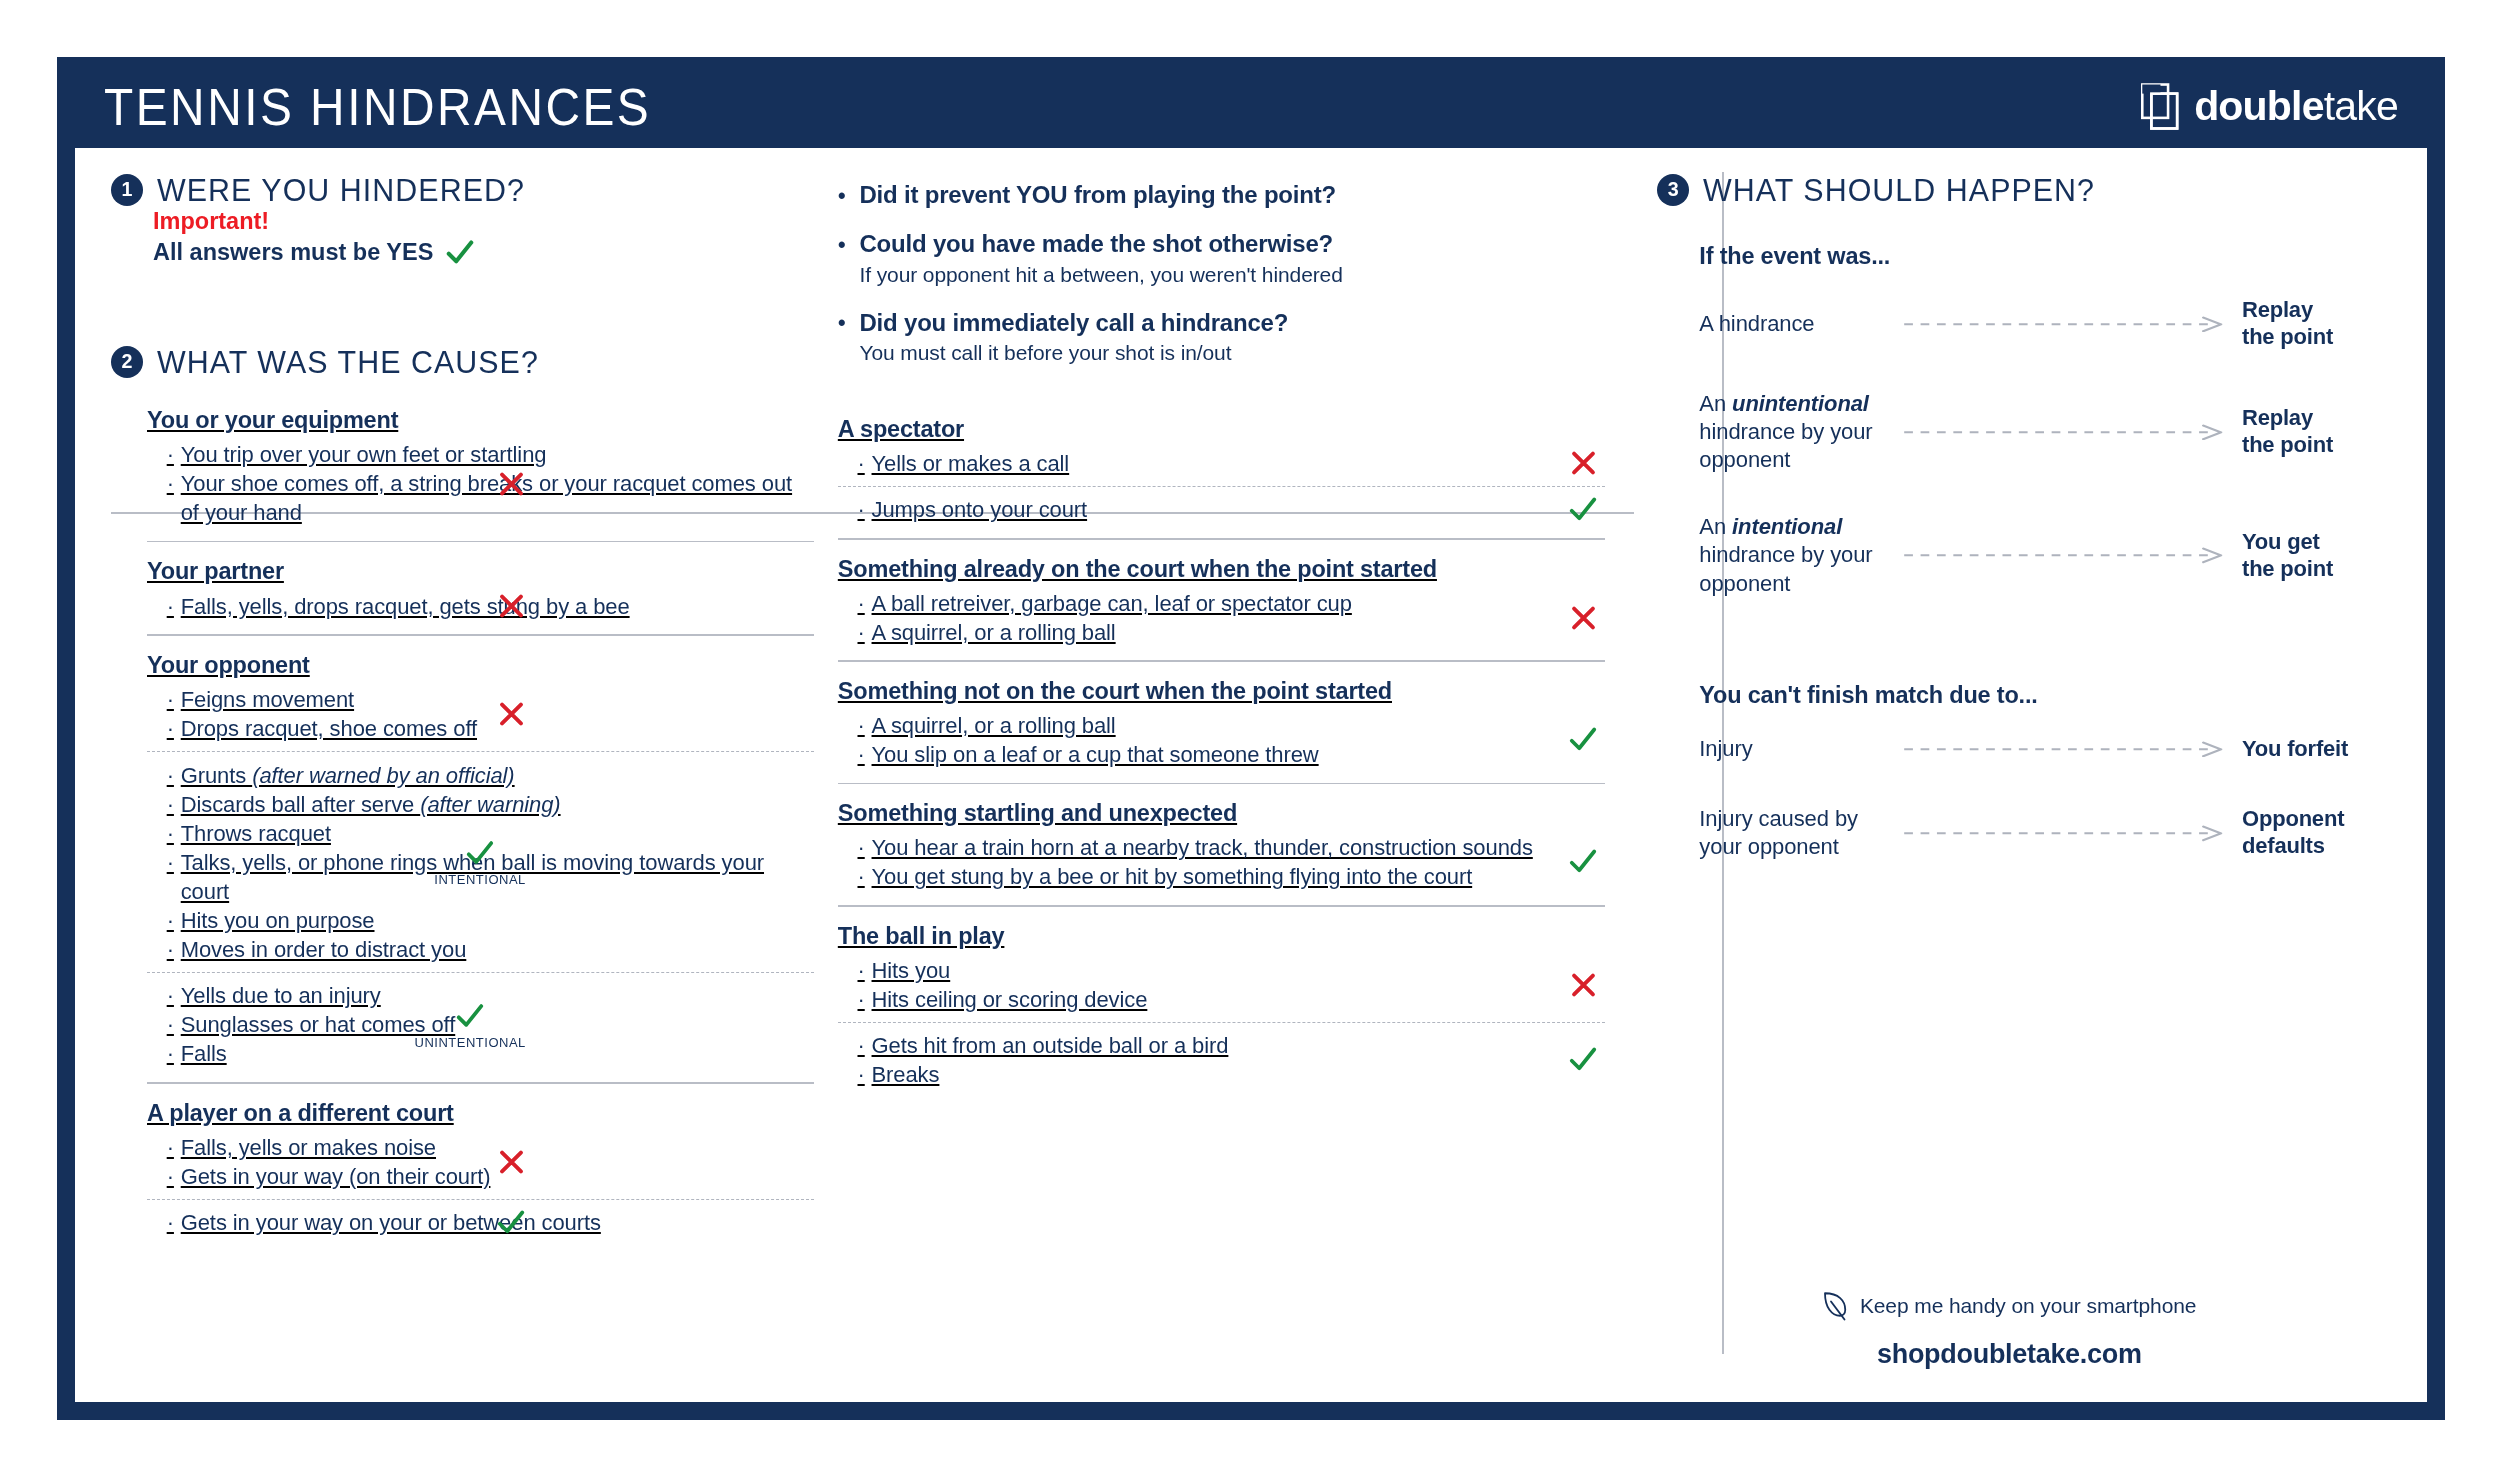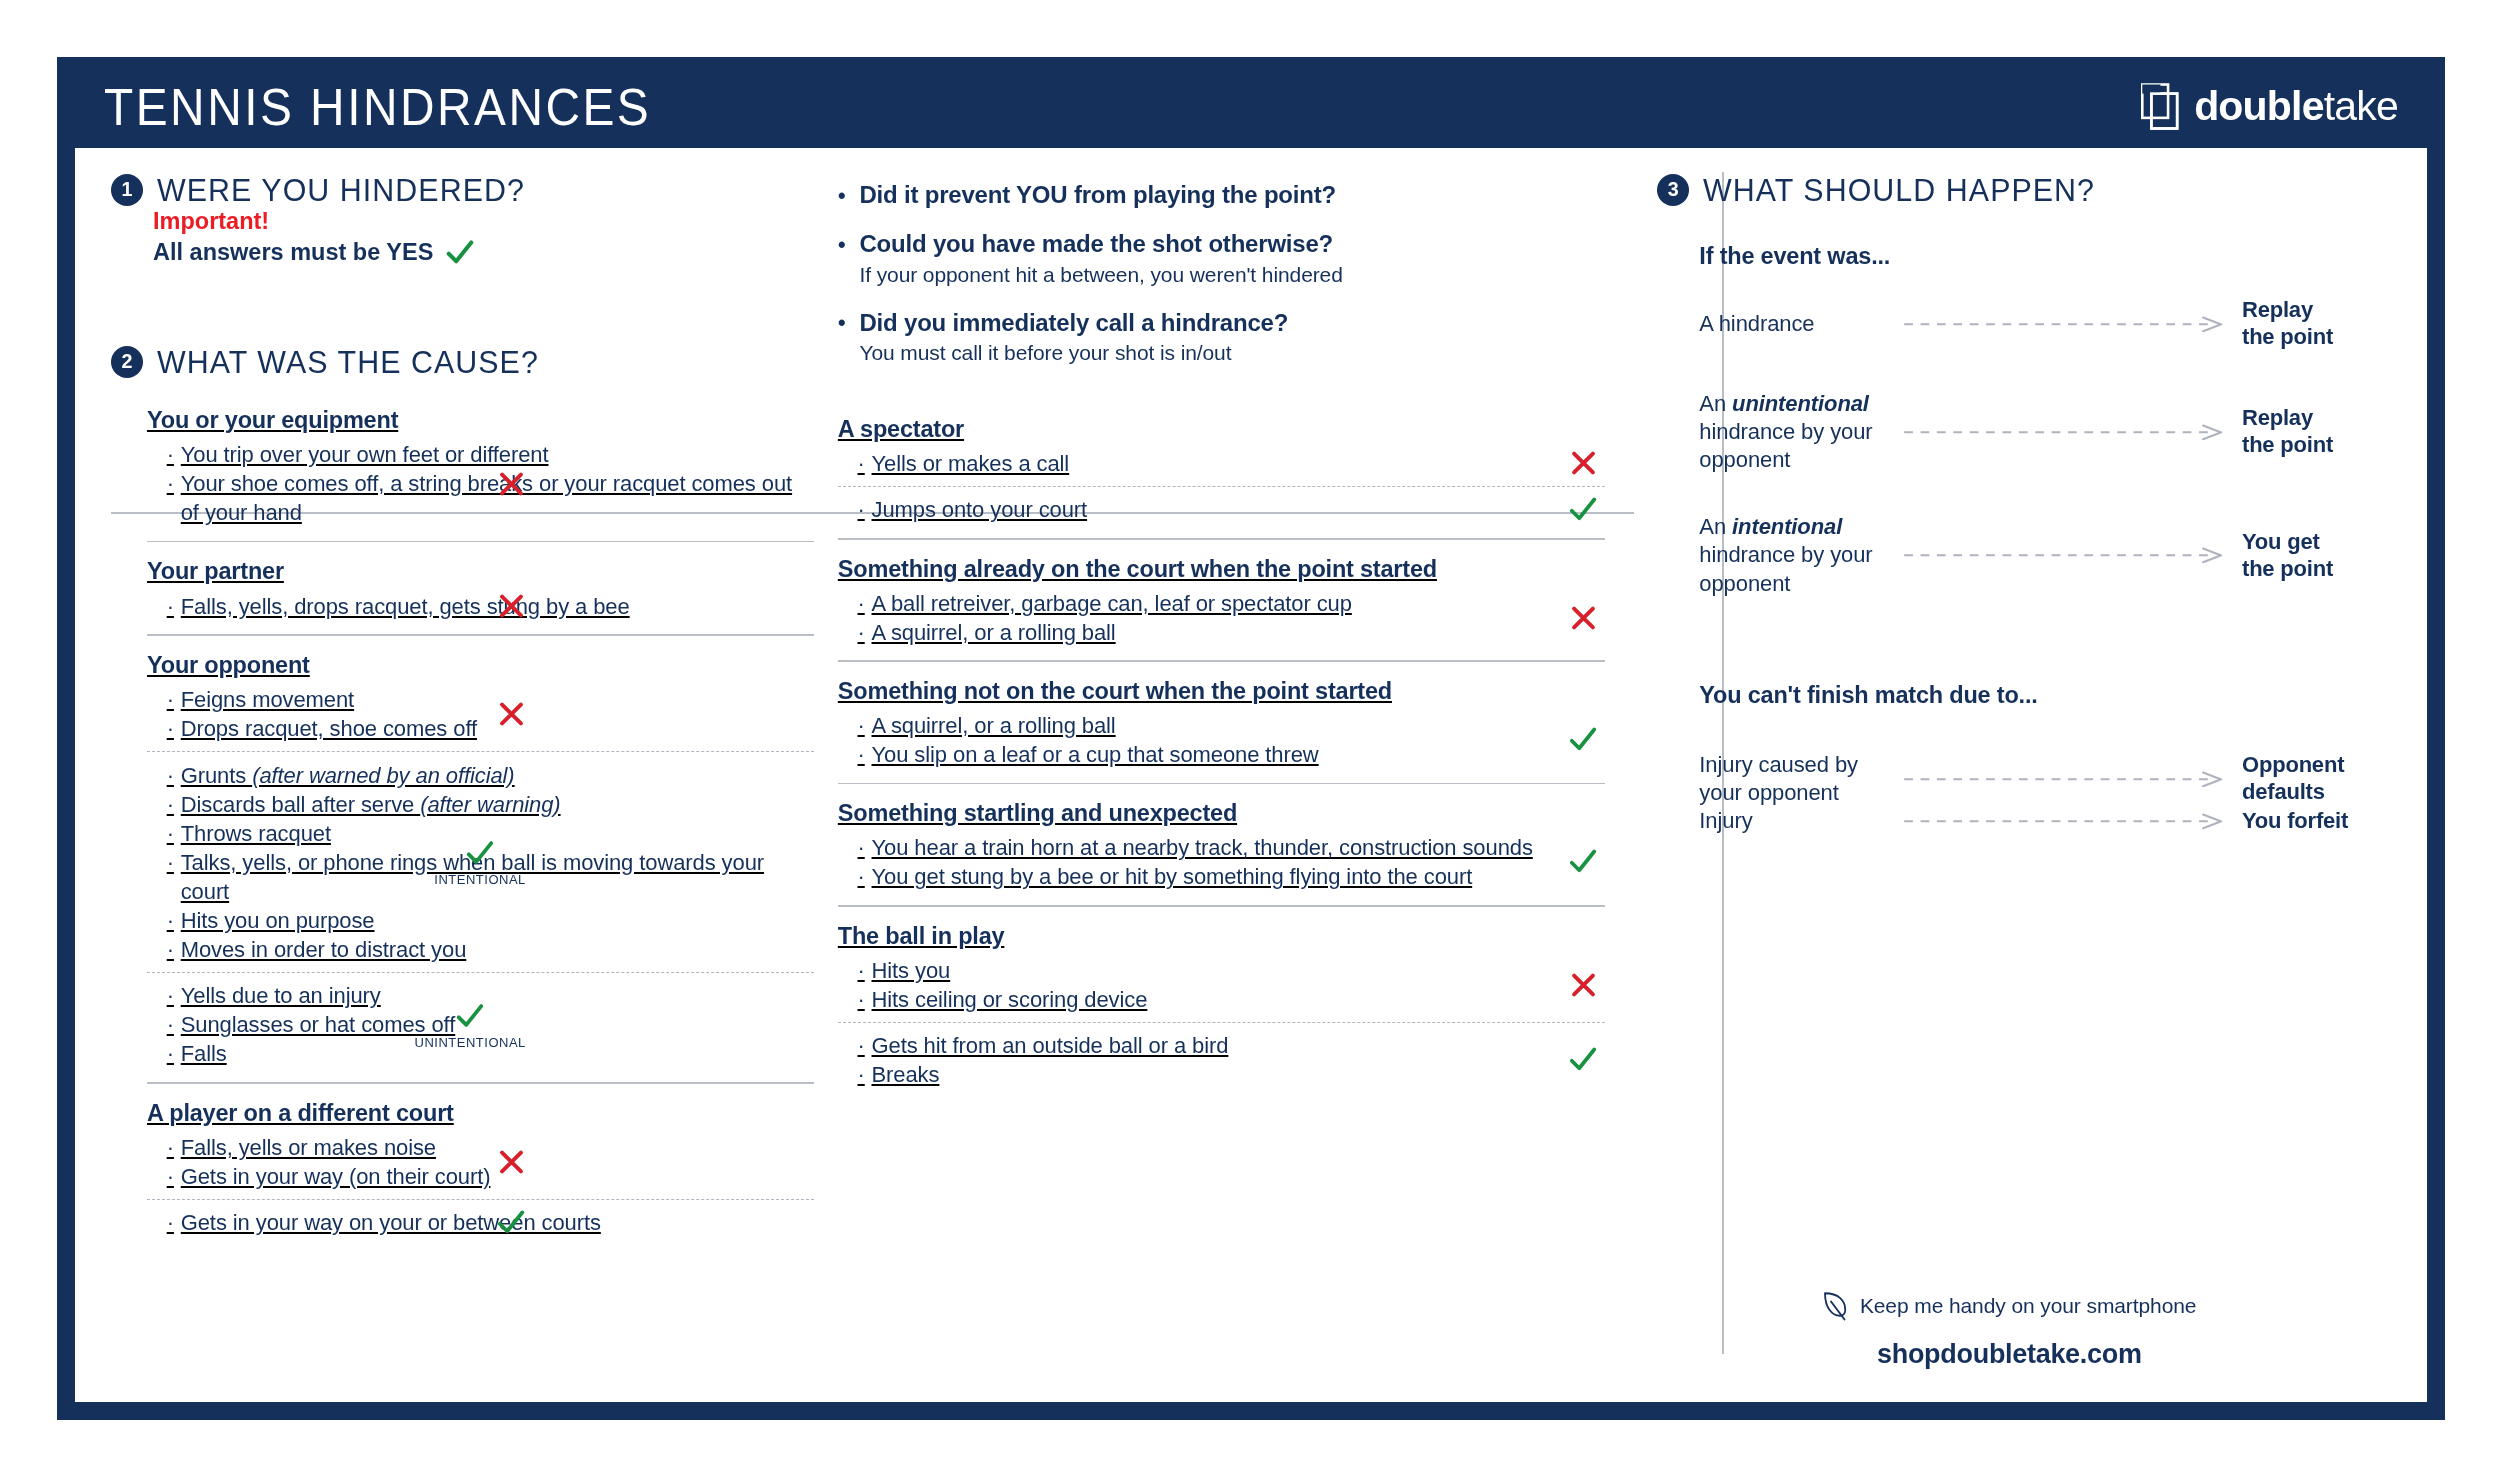--- a/index.html
+++ b/index.html
@@ -325,21 +325,21 @@
           <div class="sec-title">WHAT WAS THE CAUSE?</div>
         </div>
 
         <div id="left-groups" style="margin-top:28px; padding-left:36px;">
             <div class="group">
               <div class="group-title">You or your equipment</div>
               <div class="subgroup">
                 <div class="bullets">
                   <div class="bullet">
                     <span class="bd">·</span>
-                    <span>You trip over your own feet or different</span>
+                    <span>You trip over your own feet or startling</span>
                   </div>
                   <div class="bullet">
                     <span class="bd">·</span>
                     <span>Your shoe comes off, a string breaks or your racquet comes out of your hand</span>
                   </div>
                 </div>
                 <div class="mark" style="right: 288px; top: 50%; transform: translateY(-50%);">
                   <svg width="29" height="29" viewBox="0 0 40 40">
                     <path d="M7 7 L33 33 M33 7 L7 33" fill="none" stroke="#d8202a" stroke-width="5.4" stroke-linecap="round"></path>
                   </svg>
@@ -675,39 +675,39 @@
                     <line x1="2" y1="11" x2="282" y2="11" stroke="#aeb3bd" stroke-width="2.6" stroke-dasharray="8 7"></line>
                     <path d="M276 2 L292 11 L276 20" fill="none" stroke="#aeb3bd" stroke-width="2.6" stroke-linecap="round" stroke-linejoin="round"></path>
                   </svg>
                 </div>
                 <div class="flow-to">You get<br>the point</div>
               </div>
             </div>
 
           <div class="s3-sub" style="margin-top:83px;">You can't finish match due to...</div>
           <div id="flows2" style="margin-top:26px;">
+              <div class="flow">
+                <div class="flow-from">Injury</div>
+                <div class="flow-arrow">
+                  <svg viewBox="0 0 300 22" preserveAspectRatio="none">
+                    <line x1="2" y1="11" x2="282" y2="11" stroke="#aeb3bd" stroke-width="2.6" stroke-dasharray="8 7"></line>
+                    <path d="M276 2 L292 11 L276 20" fill="none" stroke="#aeb3bd" stroke-width="2.6" stroke-linecap="round" stroke-linejoin="round"></path>
+                  </svg>
+                </div>
+                <div class="flow-to">You forfeit</div>
+              </div>
               <div class="flow" style="margin-top: 42px;">
                 <div class="flow-from">Injury caused by your opponent</div>
                 <div class="flow-arrow">
                   <svg viewBox="0 0 300 22" preserveAspectRatio="none">
                     <line x1="2" y1="11" x2="282" y2="11" stroke="#aeb3bd" stroke-width="2.6" stroke-dasharray="8 7"></line>
                     <path d="M276 2 L292 11 L276 20" fill="none" stroke="#aeb3bd" stroke-width="2.6" stroke-linecap="round" stroke-linejoin="round"></path>
                   </svg>
                 </div>
                 <div class="flow-to">Opponent<br>defaults</div>
-              </div>
-              <div class="flow">
-                <div class="flow-from">Injury</div>
-                <div class="flow-arrow">
-                  <svg viewBox="0 0 300 22" preserveAspectRatio="none">
-                    <line x1="2" y1="11" x2="282" y2="11" stroke="#aeb3bd" stroke-width="2.6" stroke-dasharray="8 7"></line>
-                    <path d="M276 2 L292 11 L276 20" fill="none" stroke="#aeb3bd" stroke-width="2.6" stroke-linecap="round" stroke-linejoin="round"></path>
-                  </svg>
-                </div>
-                <div class="flow-to">You forfeit</div>
               </div>
             </div>
         </div>
 
         <div class="footer">
           <div class="footer-line1">
             <svg width="27" height="30" viewBox="0 0 36 40">
               <path d="M4 3 C22 3, 31 13, 31 25 C31 30, 28 33, 24 33 C13 33, 4 22, 4 3 Z" fill="none" stroke="#15305a" stroke-width="2.4" stroke-linejoin="round"></path>
               <path d="M12 14 L30 38" fill="none" stroke="#15305a" stroke-width="2.4" stroke-linecap="round"></path>
             </svg>

